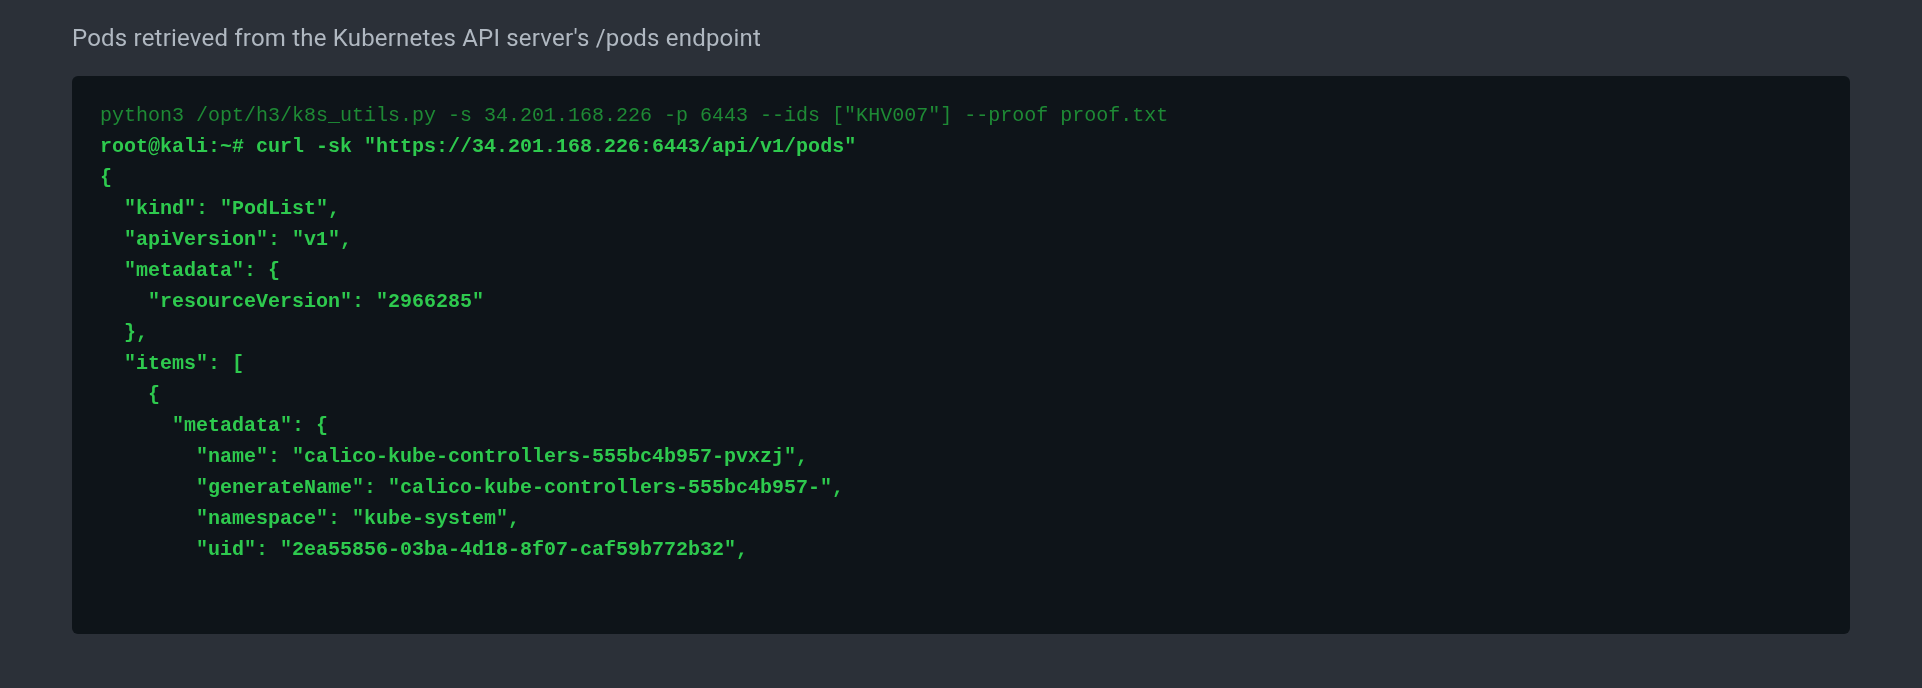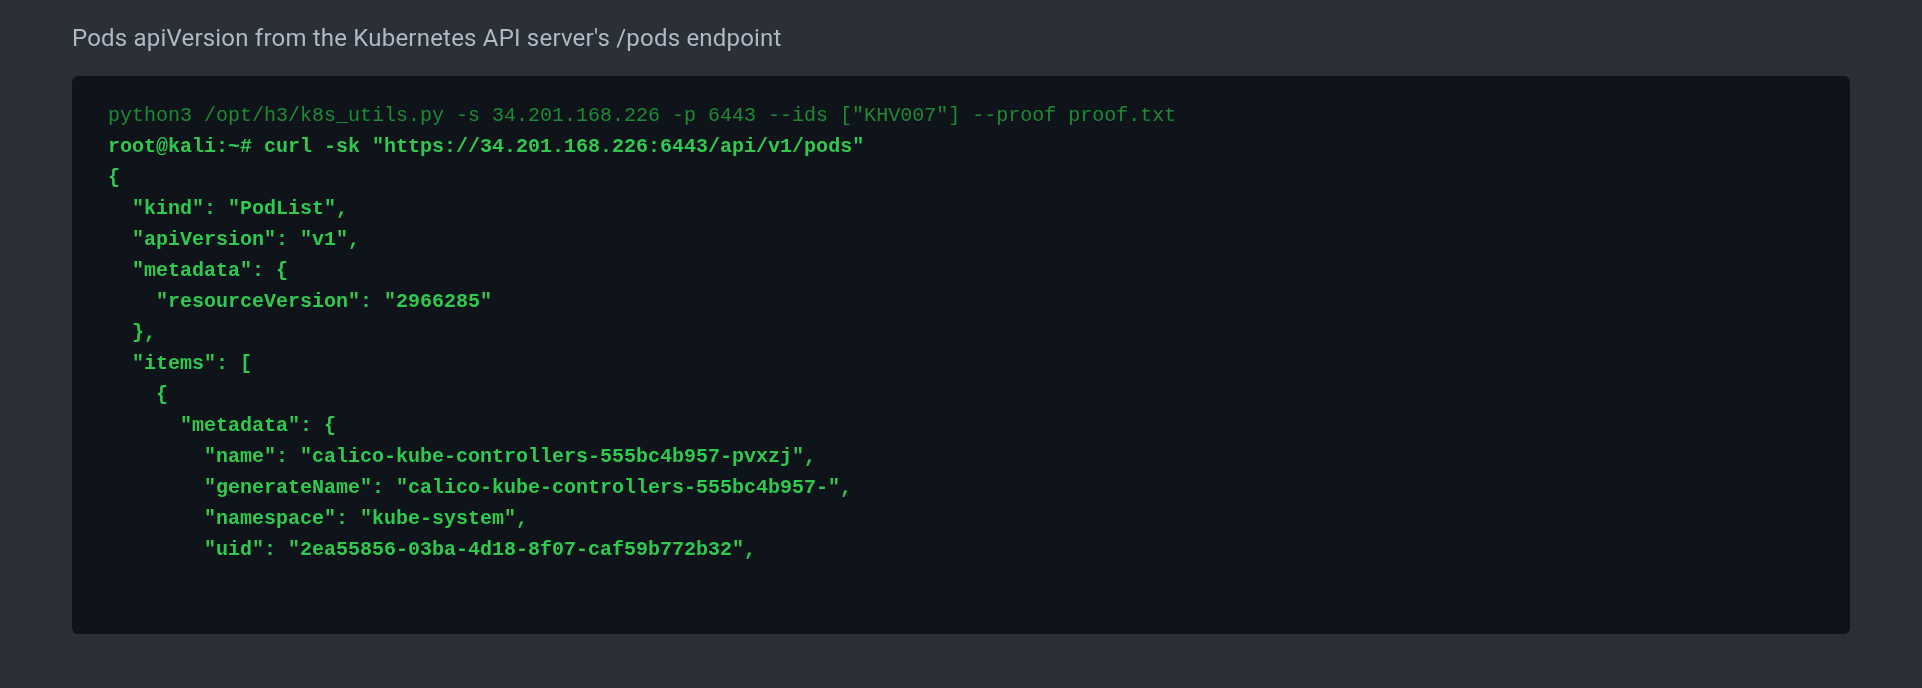--- a/index.html
+++ b/index.html
@@ -18,21 +18,21 @@
     .caption {
       color: #b0b8c1;
       font-size: 24px;
       font-weight: 400;
       margin-bottom: 24px;
       letter-spacing: 0.2px;
     }
     .terminal {
       background-color: #0e1419;
       border-radius: 6px;
-      padding: 24px 36px;
+      padding: 24px 28px;
       font-family: "SFMono-Regular", Consolas, "Liberation Mono", Menlo, monospace;
       font-size: 20px;
       line-height: 1.55;
       color: #2ec94e;
       overflow: hidden;
       height: 558px;
     }
     .terminal pre {
       font-family: inherit;
       white-space: pre;
@@ -42,21 +42,21 @@
       color: #1e8a35;
     }
     .bright {
       color: #2ec94e;
       font-weight: 600;
     }
   </style>
 </head>
 <body>
 
-<div class="caption">Pods apiVersion from the Kubernetes API server's /pods endpoint</div>
+<div class="caption">Pods retrieved from the Kubernetes API server's /pods endpoint</div>
 
 <div class="terminal">
 <pre><span class="dim">python3 /opt/h3/k8s_utils.py -s 34.201.168.226 -p 6443 --ids ["KHV007"] --proof proof.txt</span>
 <span class="bright">root@kali:~#</span><span class="bright"> curl -sk "https://34.201.168.226:6443/api/v1/pods"</span>
 <span class="bright">{
   "kind": "PodList",
   "apiVersion": "v1",
   "metadata": {
     "resourceVersion": "2966285"
   },

